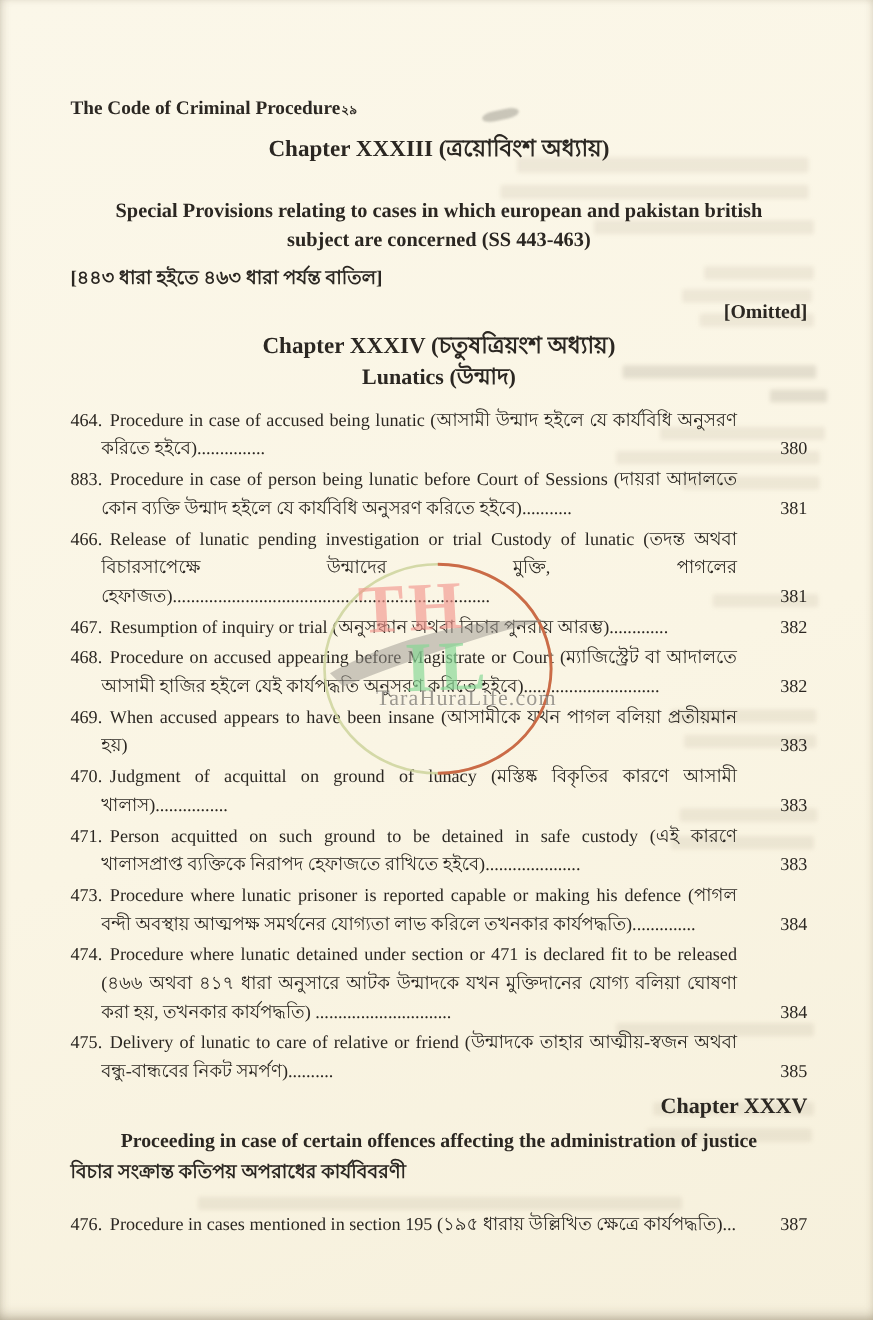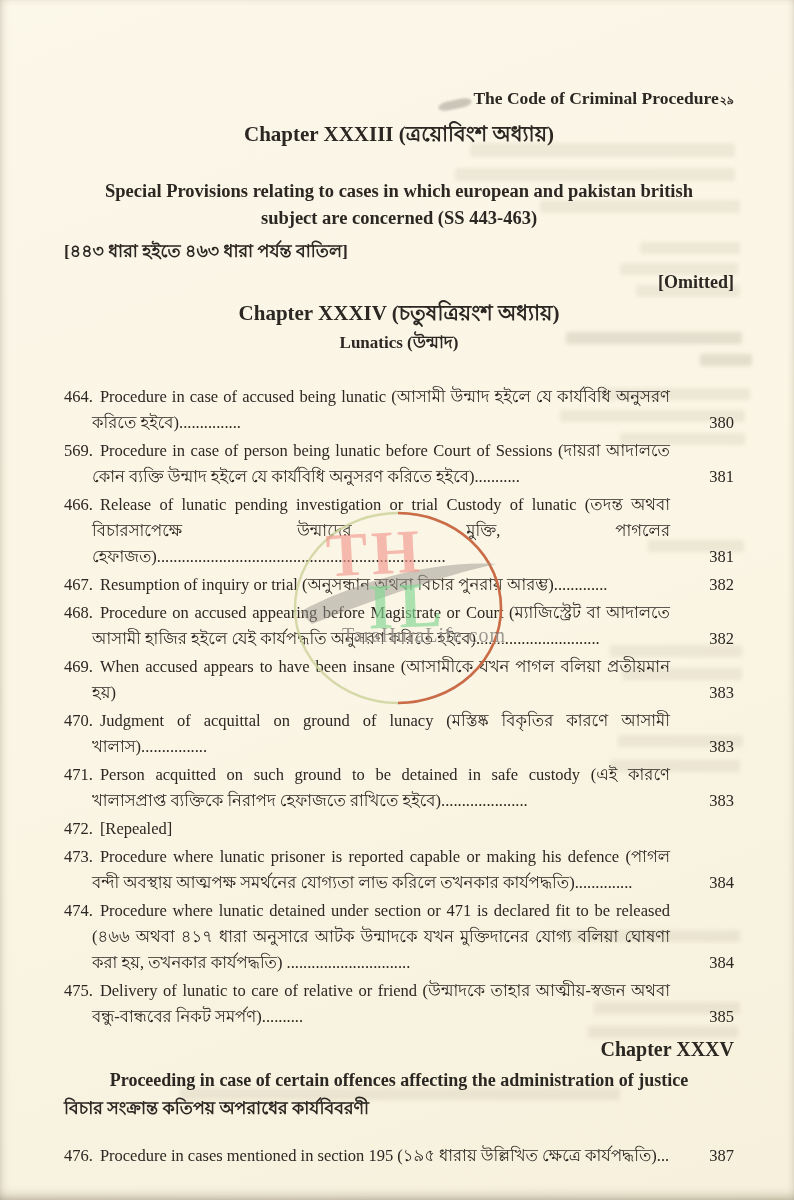--- a/index.html
+++ b/index.html
@@ -15,33 +15,33 @@
   .photo::after{
     content:"";position:absolute;inset:0;pointer-events:none;z-index:9;
     box-shadow:
       inset 0 -7px 12px -5px rgba(75,60,35,.38),
       inset 5px 0 12px -7px rgba(75,60,35,.22),
       inset -4px 0 10px -7px rgba(75,60,35,.16),
       inset 0 5px 10px -7px rgba(75,60,35,.10);
   }
   .content{position:relative;z-index:2;padding:86px 60px 0 64px;}
 
-  .hdr{display:flex;justify-content:flex-end;align-items:baseline;
+  .hdr{display:flex;align-items:baseline;
        font-weight:bold;font-size:17.5px;line-height:24px;margin-bottom:0;}
   .hdr .pgnum{margin-left:1px;font-size:11px;}
 
   .c-heading{text-align:center;font-weight:bold;font-size:21px;line-height:28px;}
   .ch33-head{margin-top:8px;}
   .sp-title{text-align:center;font-weight:bold;font-size:18.5px;line-height:27px;margin-top:30px;}
   .note-bn{font-weight:bold;font-size:17.5px;line-height:27px;margin-top:6px;}
   .note-omitted{font-weight:bold;font-size:18px;line-height:27px;margin-top:4px;text-align:right;}
   .ch34-head{margin-top:3px;}
-  .ch34-title{text-align:center;font-weight:bold;font-size:17px;line-height:27px;margin-top:2px;}
-
-  .entries{margin-top:28px;}
+  .ch34-title{text-align:center;font-weight:bold;font-size:20px;line-height:27px;margin-top:2px;}
+
+  .entries{margin-top:12px;}
   .entry{
     position:relative;
     font-size:16.5px;line-height:26px;
     text-align:justify;
     padding:0 64px 0 28px;
     text-indent:-28px;
     margin-bottom:2px;
   }
   .entry-num{margin-right:7px;}
   .entry-page{
@@ -128,21 +128,21 @@
     <div class="ch34-title">Lunatics (উন্মাদ)</div>
 
     <div class="entries">
 
       <div class="entry">
         <span class="entry-num">464.</span><span>Procedure in case of accused being lunatic (আসামী উন্মাদ হইলে যে কার্যবিধি অনুসরণ করিতে হইবে)...............</span>
         <span class="entry-page">380</span>
       </div>
 
       <div class="entry">
-        <span class="entry-num">569.</span><span>Procedure in case of person being lunatic before Court of Sessions (দায়রা আদালতে কোন ব্যক্তি উন্মাদ হইলে যে কার্যবিধি অনুসরণ করিতে হইবে)...........</span>
+        <span class="entry-num">883.</span><span>Procedure in case of person being lunatic before Court of Sessions (দায়রা আদালতে কোন ব্যক্তি উন্মাদ হইলে যে কার্যবিধি অনুসরণ করিতে হইবে)...........</span>
         <span class="entry-page">381</span>
       </div>
 
       <div class="entry">
         <span class="entry-num">466.</span><span>Release of lunatic pending investigation or trial Custody of lunatic (তদন্ত অথবা বিচারসাপেক্ষে উন্মাদের মুক্তি, পাগলের হেফাজত)......................................................................</span>
         <span class="entry-page">381</span>
       </div>
 
       <div class="entry">
         <span class="entry-num">467.</span><span>Resumption of inquiry or trial (অনুসন্ধান অথবা বিচার পুনরায় আরম্ভ).............</span>
@@ -162,24 +162,20 @@
       <div class="entry">
         <span class="entry-num">470.</span><span>Judgment of acquittal on ground of lunacy (মস্তিষ্ক বিকৃতির কারণে আসামী খালাস)................</span>
         <span class="entry-page">383</span>
       </div>
 
       <div class="entry">
         <span class="entry-num">471.</span><span>Person acquitted on such ground to be detained in safe custody (এই কারণে খালাসপ্রাপ্ত ব্যক্তিকে নিরাপদ হেফাজতে রাখিতে হইবে).....................</span>
         <span class="entry-page">383</span>
       </div>
 
-      <div class="entry">
-        <span class="entry-num">472.</span><span>[Repealed]</span>
-        <span class="entry-page"></span>
-      </div>
 
       <div class="entry">
         <span class="entry-num">473.</span><span>Procedure where lunatic prisoner is reported capable or making his defence (পাগল বন্দী অবস্থায় আত্মপক্ষ সমর্থনের যোগ্যতা লাভ করিলে তখনকার কার্যপদ্ধতি)..............</span>
         <span class="entry-page">384</span>
       </div>
 
       <div class="entry">
         <span class="entry-num">474.</span><span>Procedure where lunatic detained under section or 471 is declared fit to be released (৪৬৬ অথবা ৪১৭ ধারা অনুসারে আটক উন্মাদকে যখন মুক্তিদানের যোগ্য বলিয়া ঘোষণা করা হয়, তখনকার কার্যপদ্ধতি) ..............................</span>
         <span class="entry-page">384</span>
       </div>

